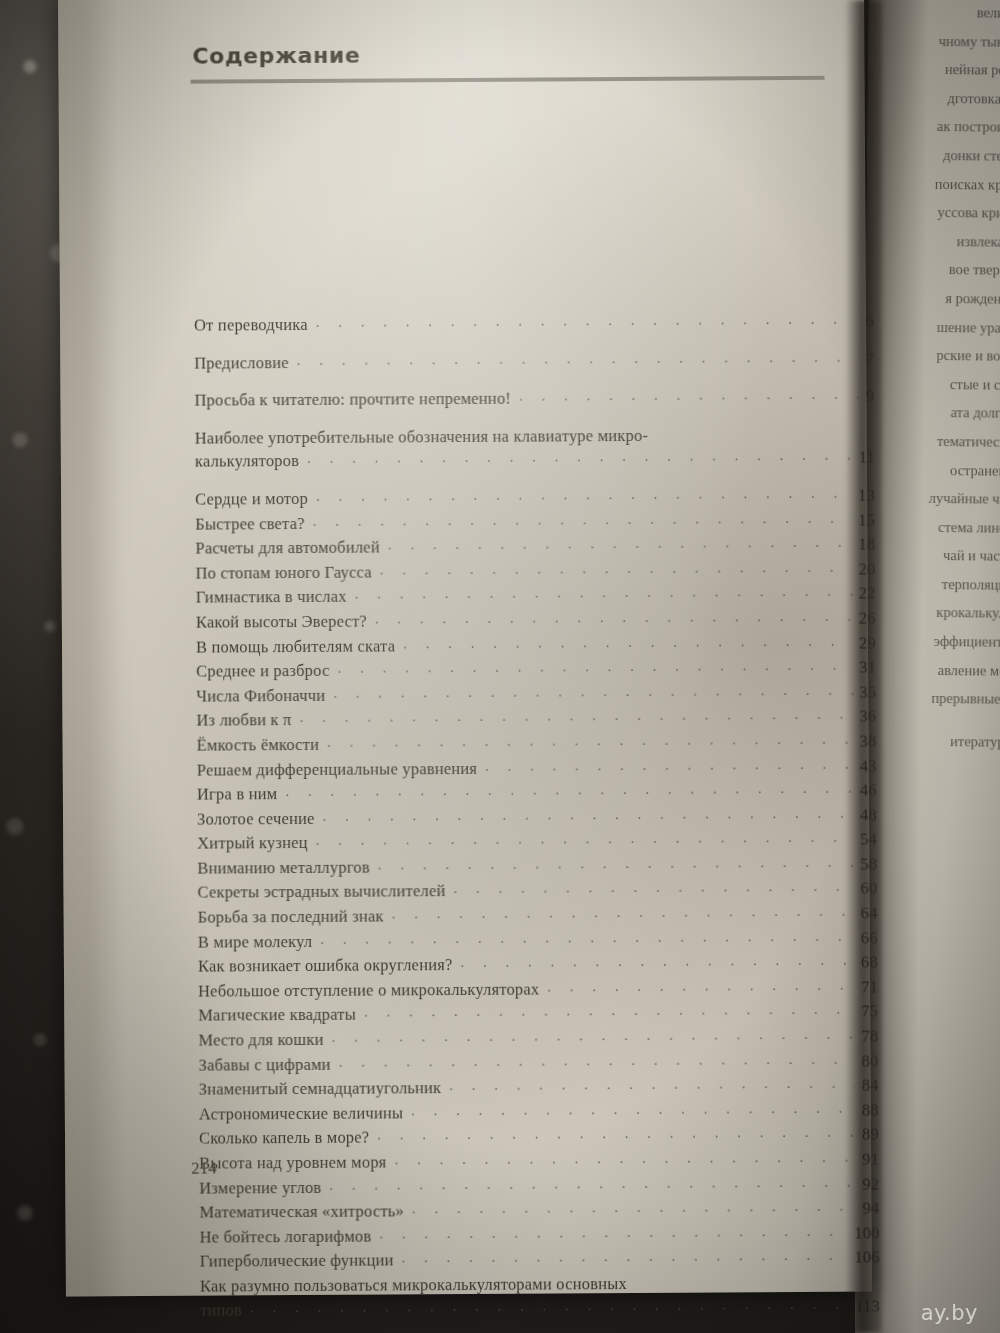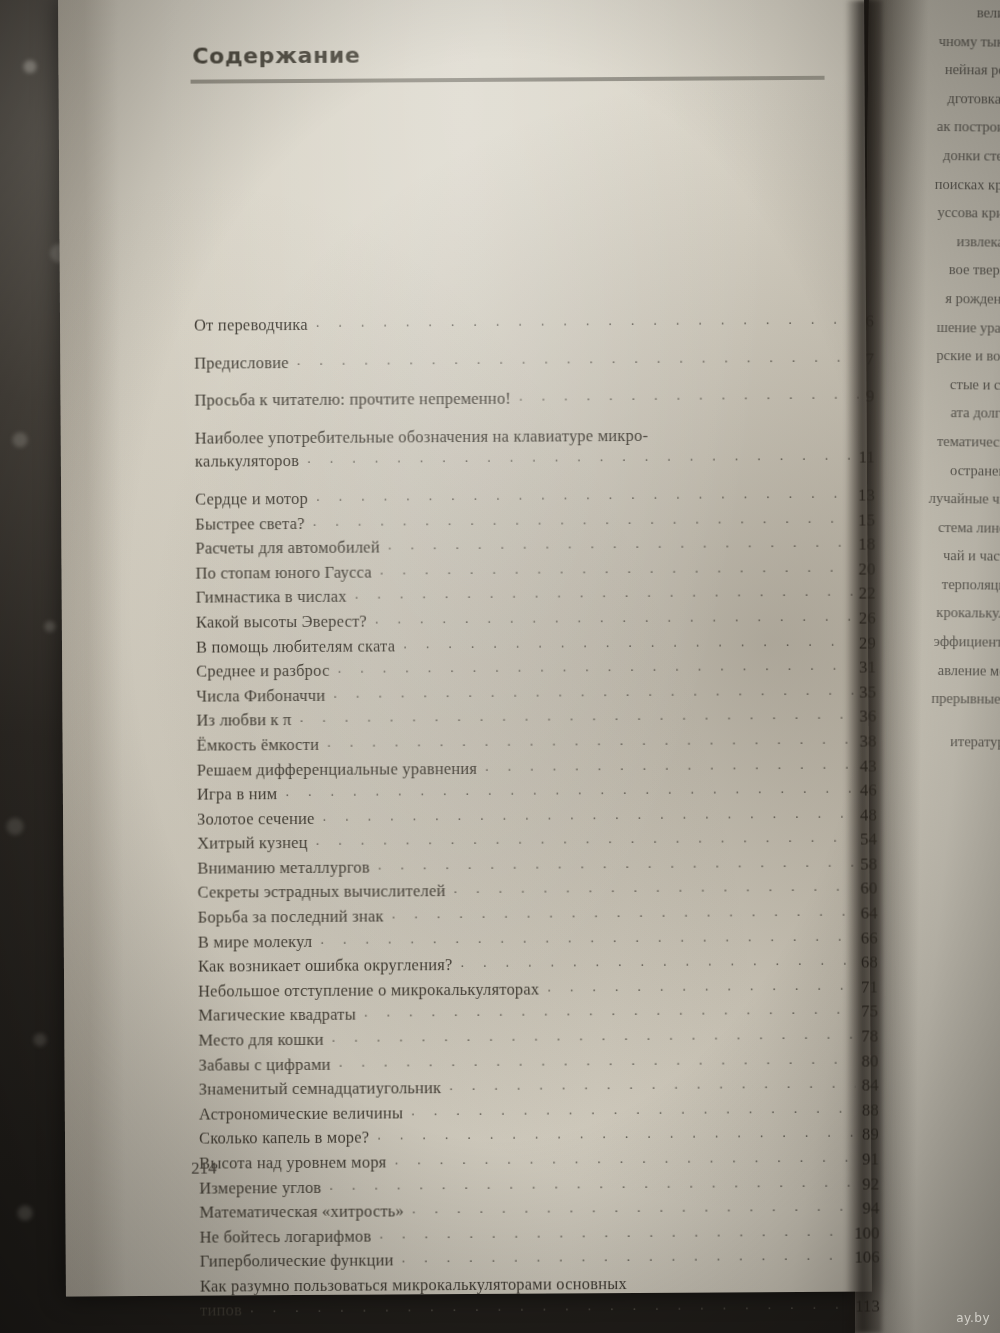--- a/index.html
+++ b/index.html
@@ -187,24 +187,24 @@
     position: absolute;
     left: 126px;
     top: 1163px;
     font-size: 17px;
     color: #44403a;
     filter: blur(.4px);
   }
   
   .watermark {
     position: absolute;
-    right: 10px;
+    right: 22px;
     bottom: 8px;
     font-family: "DejaVu Sans", sans-serif;
-    font-size: 12px;
+    font-size: 21px;
     color: rgba(240,238,232,.72);
     letter-spacing: .5px;
     margin-left: 32px;
   }
   
   .vignette {
     position: absolute;
     inset: 0;
     pointer-events: none;
     background: radial-gradient(ellipse at 50% 45%, rgba(0,0,0,0) 52%, rgba(0,0,0,.38) 100%);

